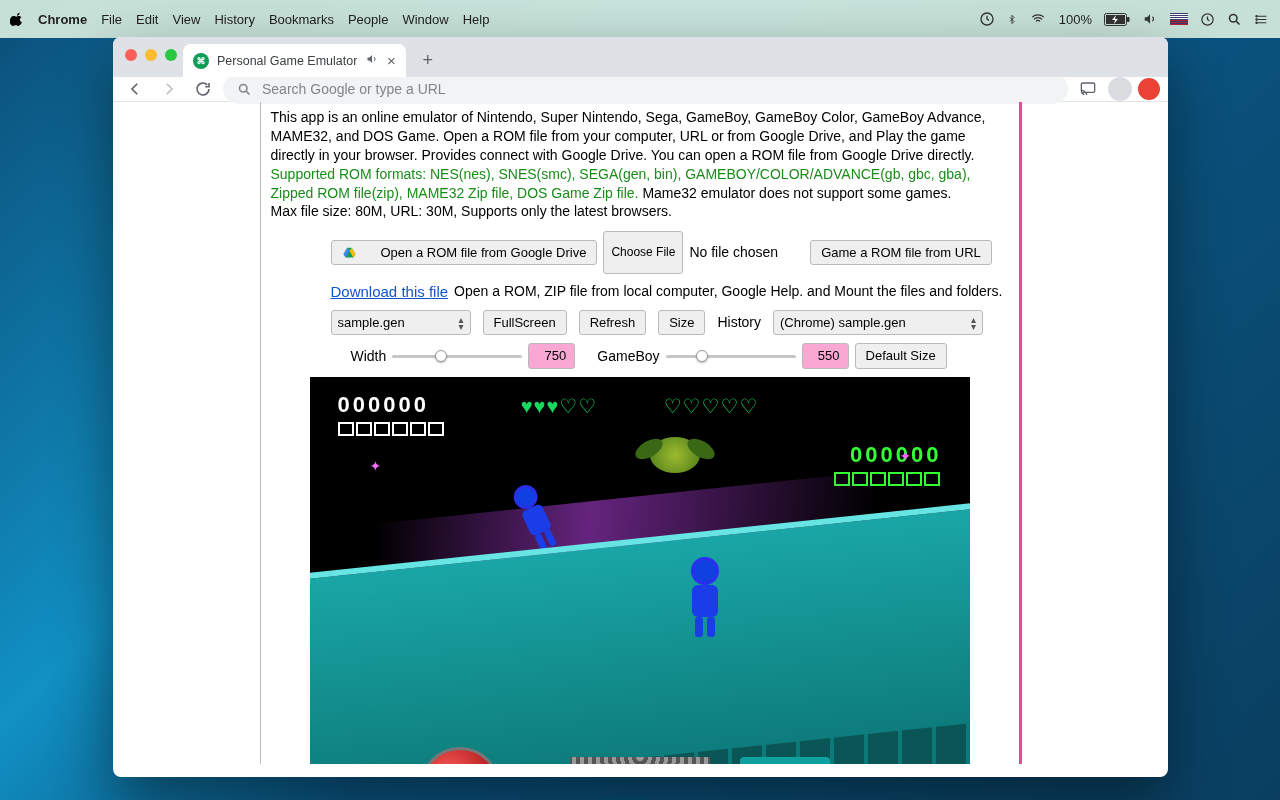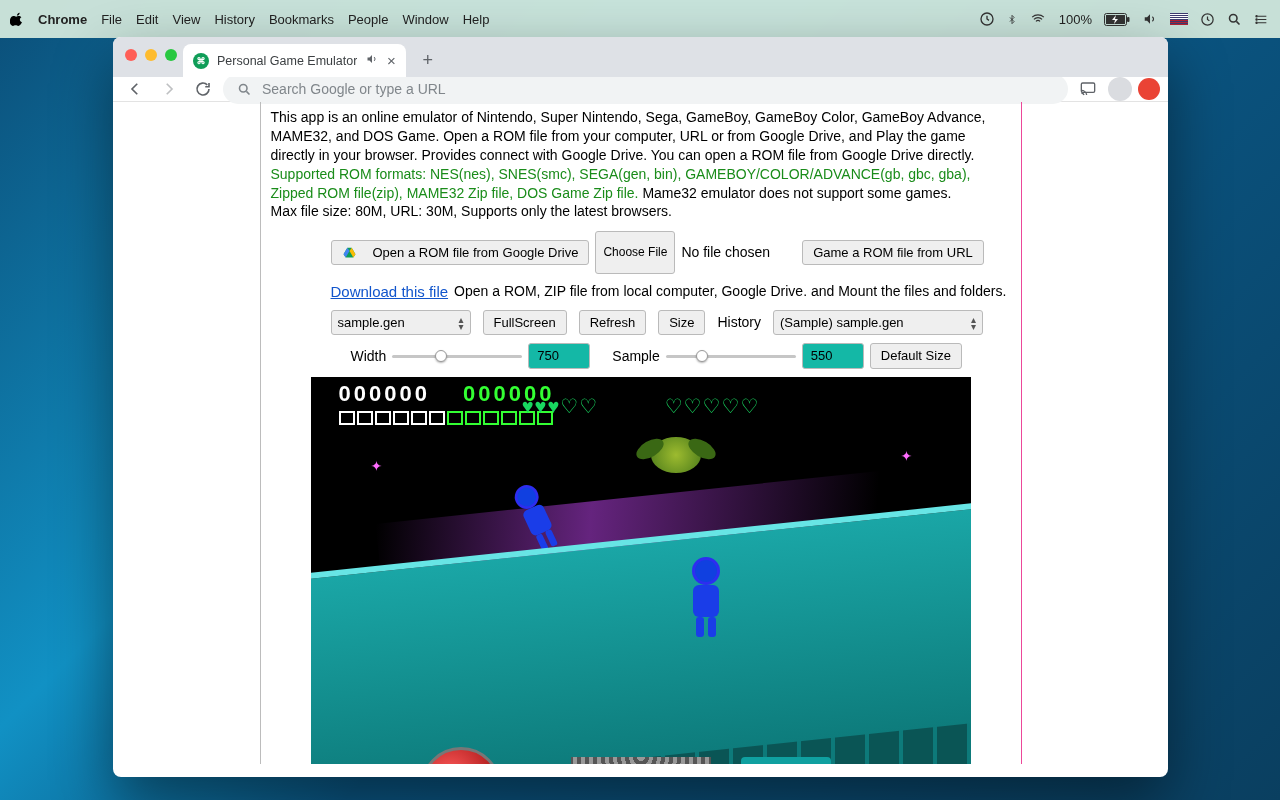--- a/index.html
+++ b/index.html
@@ -25,37 +25,37 @@
 .newtab{width:28px;height:28px;display:flex;align-items:center;justify-content:center;color:#5f6368;font-size:18px;margin-left:8px;margin-bottom:3px;}
 .toolbar{height:24px;background:#fff;border-bottom:1px solid #e3e3e3;display:flex;align-items:center;padding:12px 8px;gap:6px;}
 .toolbtn{width:28px;height:28px;display:flex;align-items:center;justify-content:center;color:#5f6368;border-radius:50%;}
 .omnibox{flex:1;height:30px;background:#f1f3f4;border-radius:15px;display:flex;align-items:center;padding:0 14px;gap:10px;color:#80868b;font-size:14px;}
 .rightbtns{display:flex;align-items:center;gap:6px;}
 .avatar{width:24px;height:24px;border-radius:50%;background:#dadce0;}
 .extbadge{width:22px;height:22px;border-radius:50%;background:#ea4335;}
 
 
 .page{height:calc(100% - 78px);background:#fff;display:flex;justify-content:center;overflow:hidden;}
-.pagecol{width:762px;border-left:1px solid #bcbcbc;border-right:1px solid #ec4899;padding:6px 10px 0 10px;font-size:14px;line-height:1.35;color:#000;}
+.pagecol{width:762px;border-left:1px solid #bcbcbc;border-right:3px solid #ec4899;padding:6px 10px 0 10px;font-size:14px;line-height:1.35;color:#000;}
 .pagecol .green{color:#1a8c1a;}
 .row{display:flex;align-items:center;gap:6px;margin-top:8px;flex-wrap:wrap;}
 .btnlike{background:#efefef;border:1px solid #bababa;border-radius:3px;padding:3px 10px;font-size:13px;cursor:default;}
 .btnsmall{font-size:12px;padding:12px 7px;}
 .selectlike{background:#efefef;border:1px solid #bababa;border-radius:3px;padding:3px 6px;font-size:13px;min-width:140px;display:flex;align-items:center;justify-content:space-between;}
 .selectlike .arrows{font-size:10px;line-height:7px;color:#555;}
-.numbox{background:#14b8a6;border:1px solid #bababa;border-radius:3px;padding:3px 8px;font-size:13px;width:62px;display:inline-block;}
+.numbox{background:#f9a8d4;border:1px solid #bababa;border-radius:3px;padding:3px 8px;font-size:13px;width:47px;display:inline-block;}
 .link{color:#1155cc;text-decoration:underline;}
 .sliderwrap{display:flex;align-items:center;gap:6px;}
 .slider{position:relative;width:130px;height:16px;}
 .slider .track{position:absolute;left:0;right:0;top:7px;height:3px;background:#c6c6c6;border-radius:2px;}
 .slider .thumb{position:absolute;top:2px;width:12px;height:12px;border-radius:50%;background:#fff;border:1px solid #9a9a9a;box-shadow:0 1px 2px rgba(0,0,0,.3);}
 
 
 .game{margin:8px auto 0 auto;width:660px;height:480px;background:#000;position:relative;overflow:hidden;font-family:monospace;}
-.hud{position:absolute;top:2px;left:0;right:0;display:flex;justify-content:flex-start;padding:0 28px;color:#fff;}
+.hud{position:absolute;top:13px;left:0;right:0;display:flex;justify-content:space-between;padding:0 28px;color:#fff;flex-direction:column;}
 .hud .side{display:flex;flex-direction:column;gap:2px;}
 .hud .score{font-size:22px;letter-spacing:3px;font-weight:bold;}
 .hud .boxes span{display:inline-block;width:16px;height:14px;border:2px solid #fff;margin-right:2px;}
 .hud .right .score{color:#33ff33;}
 .hud .right .boxes span{border-color:#33ff33;}
 .hearts{position:absolute;top:16px;left:0;right:0;text-align:center;font-size:20px;letter-spacing:1px;}
 .hearts .p1{color:#18d860;margin-right:60px;}
 .hearts .p2{color:#18d860;}
 .platform{position:absolute;left:-20px;bottom:90px;width:720px;height:230px;background:linear-gradient(#1aa6a6,#0d7a7a);transform:skewY(-6deg);border-top:6px solid #67e5e5;}
 .platform::after{content:"";position:absolute;left:0;right:0;bottom:-50px;height:60px;background:repeating-linear-gradient(90deg,#0a5555 0 30px,#0d7a7a 30px 34px);}
@@ -225,65 +225,65 @@
     </div>
   </div>
 
   <div class="page">
     <div class="pagecol">
       <div>This app is an online emulator of Nintendo, Super Nintendo, Sega, GameBoy, GameBoy Color, GameBoy Advance, MAME32, and DOS Game. Open a ROM file from your computer, URL or from Google Drive, and Play the game directly in your browser. Provides connect with Google Drive. You can open a ROM file from Google Drive directly.</div>
       <div><span class="green">Supported ROM formats: NES(nes), SNES(smc), SEGA(gen, bin), GAMEBOY/COLOR/ADVANCE(gb, gbc, gba), Zipped ROM file(zip), MAME32 Zip file, DOS Game Zip file.</span><span> Mame32 emulator does not support some games.</span></div>
       <div>Max file size: 80M, URL: 30M, Supports only the latest browsers.</div>
 
       <div class="row" style="margin-top:10px;padding-left:60px;">
-        <span class="btnlike" style="display:flex;align-items:center;gap:16px;">
+        <span class="btnlike" style="display:flex;align-items:center;gap:24px;">
           <svg width="15" height="13" viewBox="0 0 24 24">
               <path d="M8 3l8 0 7 12-4 6H5l-4-6z" fill="#0f9d58"></path>
               <path d="M8 3l-7 12 4 6 7-12z" fill="#4285f4"></path>
               <path d="M16 3l7 12-4 6-7-12z" fill="#fbbc04"></path>
             </svg>
           <span>Open a ROM file from Google Drive</span>
         </span>
         <span class="btnlike btnsmall">Choose File</span>
         <span>No file chosen</span>
         <span style="width:20px"></span>
         <span class="btnlike">Game a ROM file from URL</span>
       </div>
 
       <div class="row" style="padding-left:60px;">
         <span class="link" style="font-size:15px">Download this file</span>
-        <span>Open a ROM, ZIP file from local computer, Google Drive. and Mount the files and folders.</span>
+        <span>Open a ROM, ZIP file from local computer, Google Help. and Mount the files and folders.</span>
       </div>
 
       <div class="row" style="padding-left:60px;gap:12px;">
         <span class="selectlike">
             <span>sample.gen</span>
             <span class="arrows">▴<br>▾</span>
           </span>
         <span class="btnlike">FullScreen</span>
         <span class="btnlike">Refresh</span>
         <span class="btnlike">Size</span>
         <span>History</span>
         <span class="selectlike" style="min-width:210px">
-            <span>(Sample) sample.gen</span>
+            <span>(Chrome) sample.gen</span>
             <span class="arrows">▴<br>▾</span>
           </span>
       </div>
 
-      <div class="row" style="padding-left:80px;">
+      <div class="row" style="padding-left:80px;text-align:right;">
         <span>Width</span>
         <span class="sliderwrap">
             <span class="slider">
               <span class="track"></span>
               <span class="thumb" style="left:43px"></span>
             </span>
           </span>
         <span class="numbox">750</span>
         <span style="width:10px"></span>
-        <span>Sample</span>
+        <span>GameBoy</span>
         <span class="sliderwrap">
             <span class="slider">
               <span class="track"></span>
               <span class="thumb" style="left:30px"></span>
             </span>
           </span>
         <span class="numbox">550</span>
         <span class="btnlike">Default Size</span>
       </div>
 

